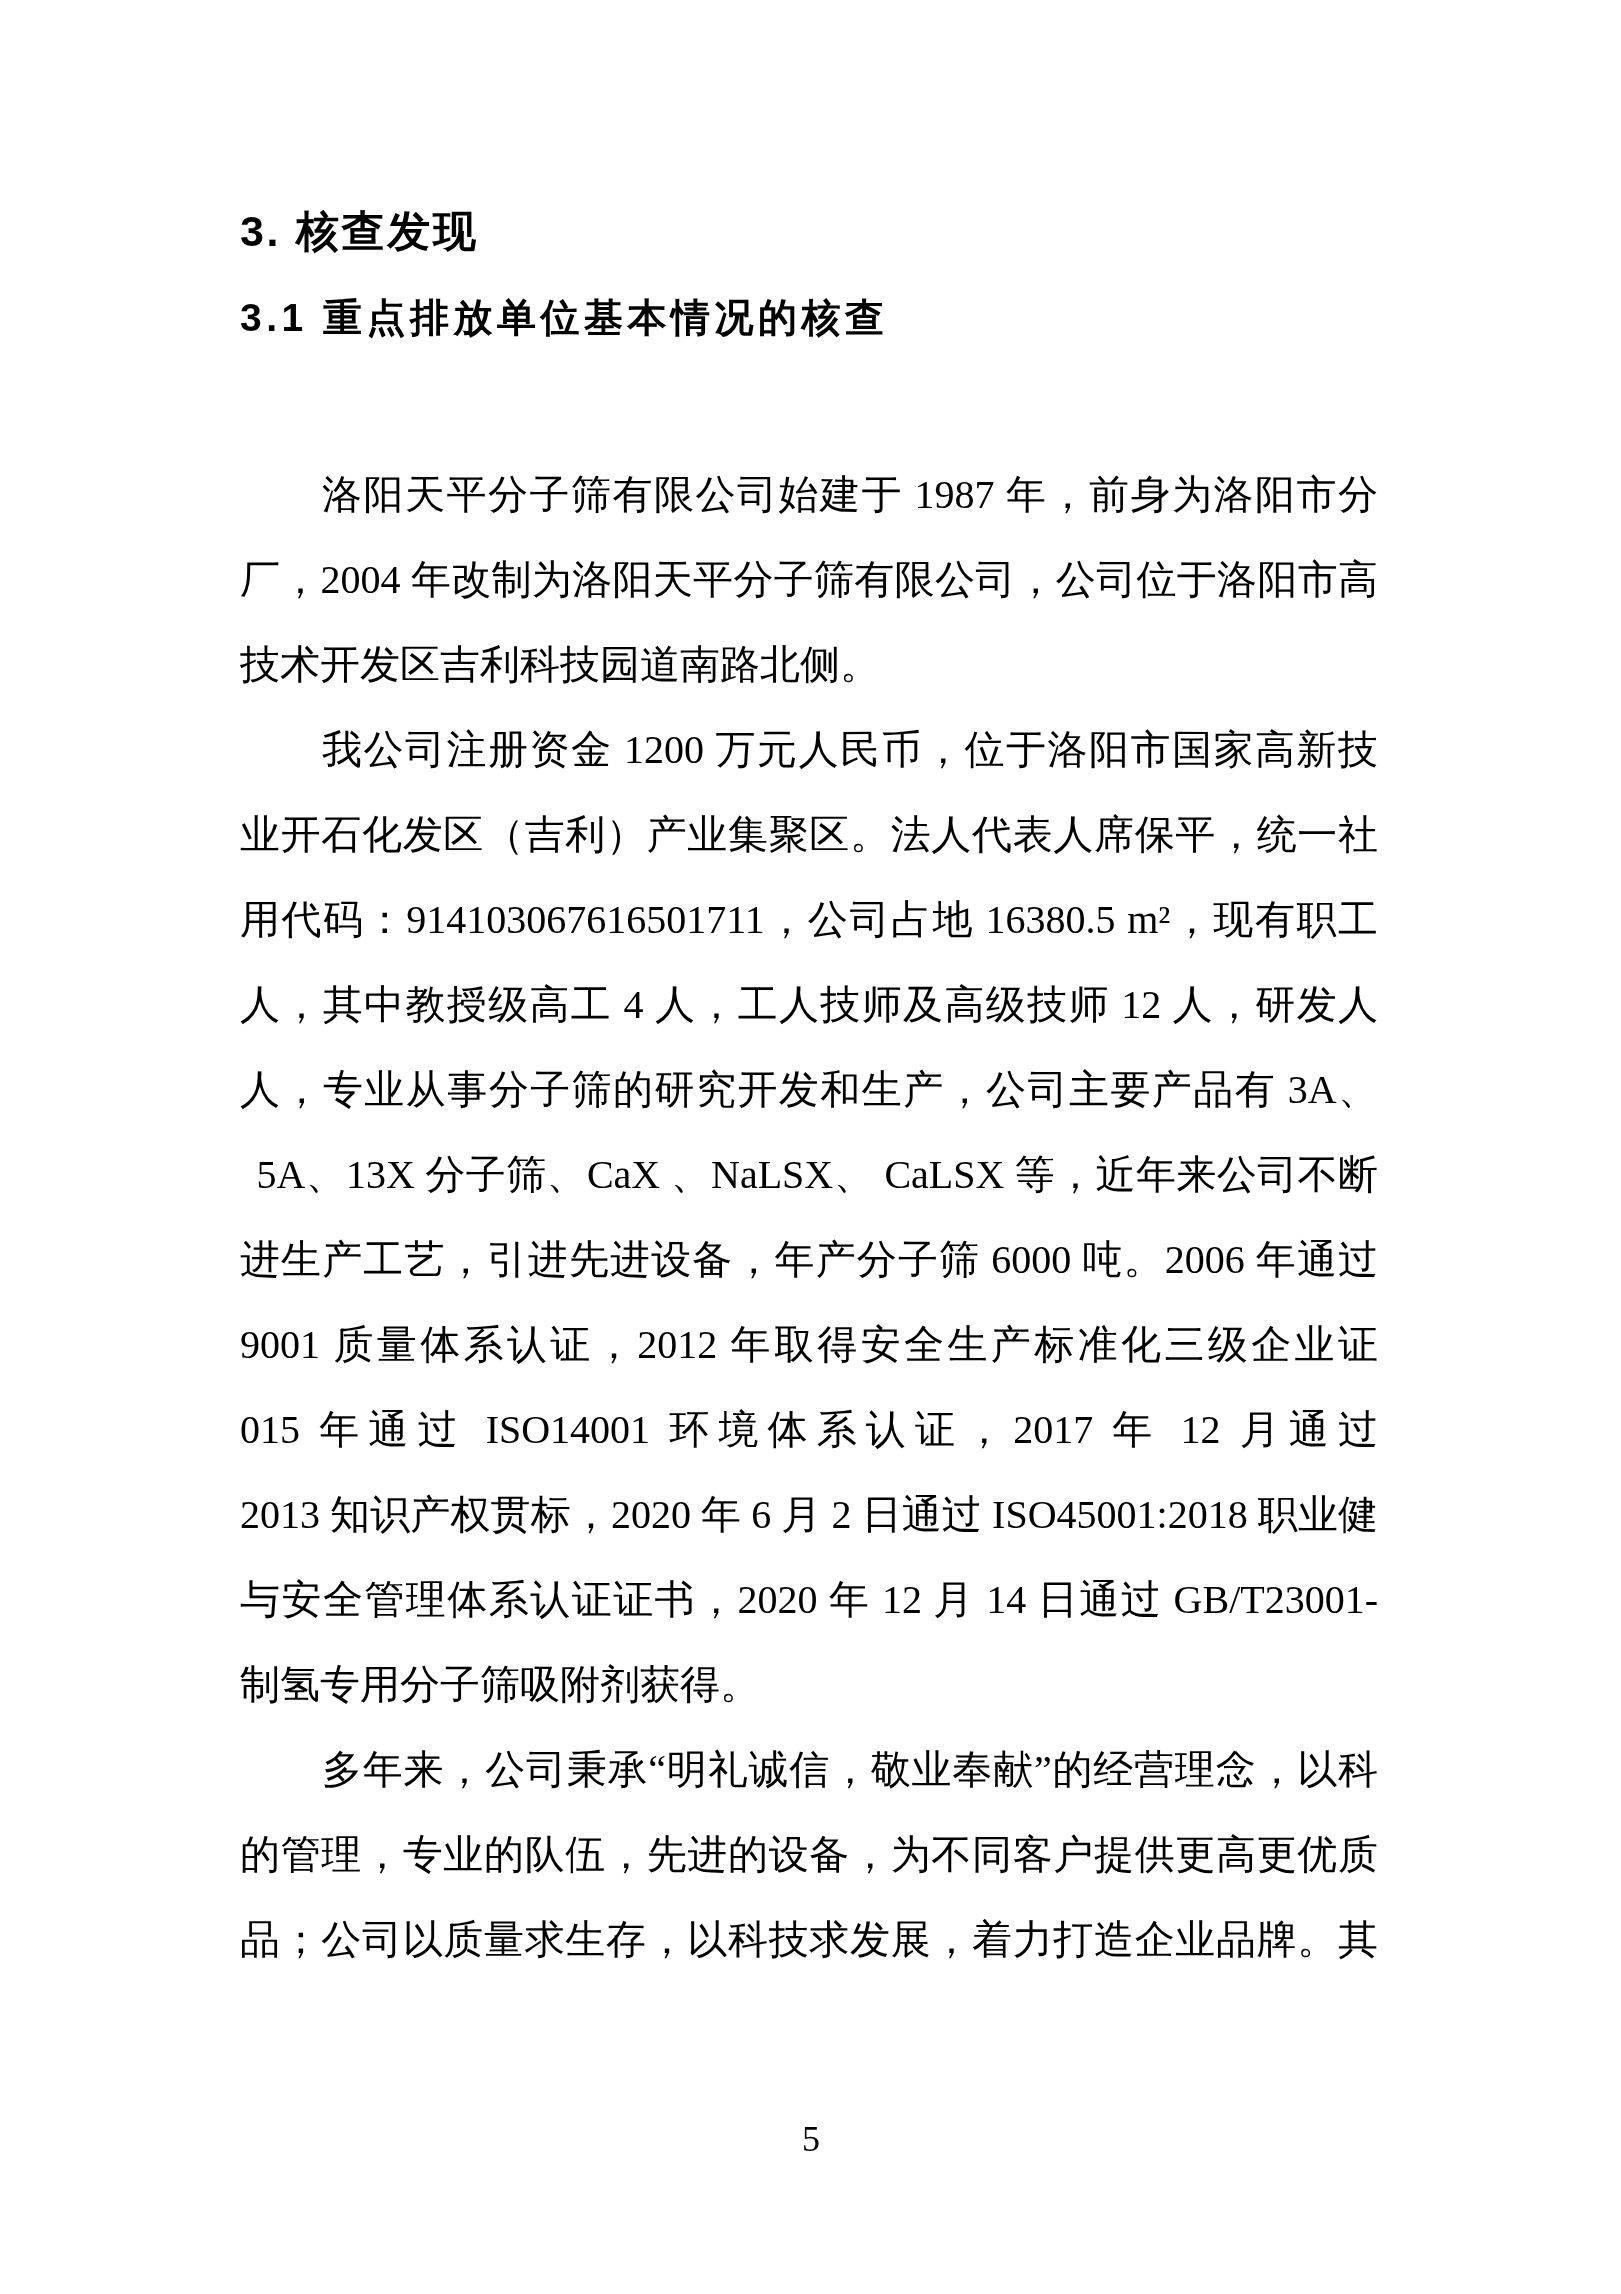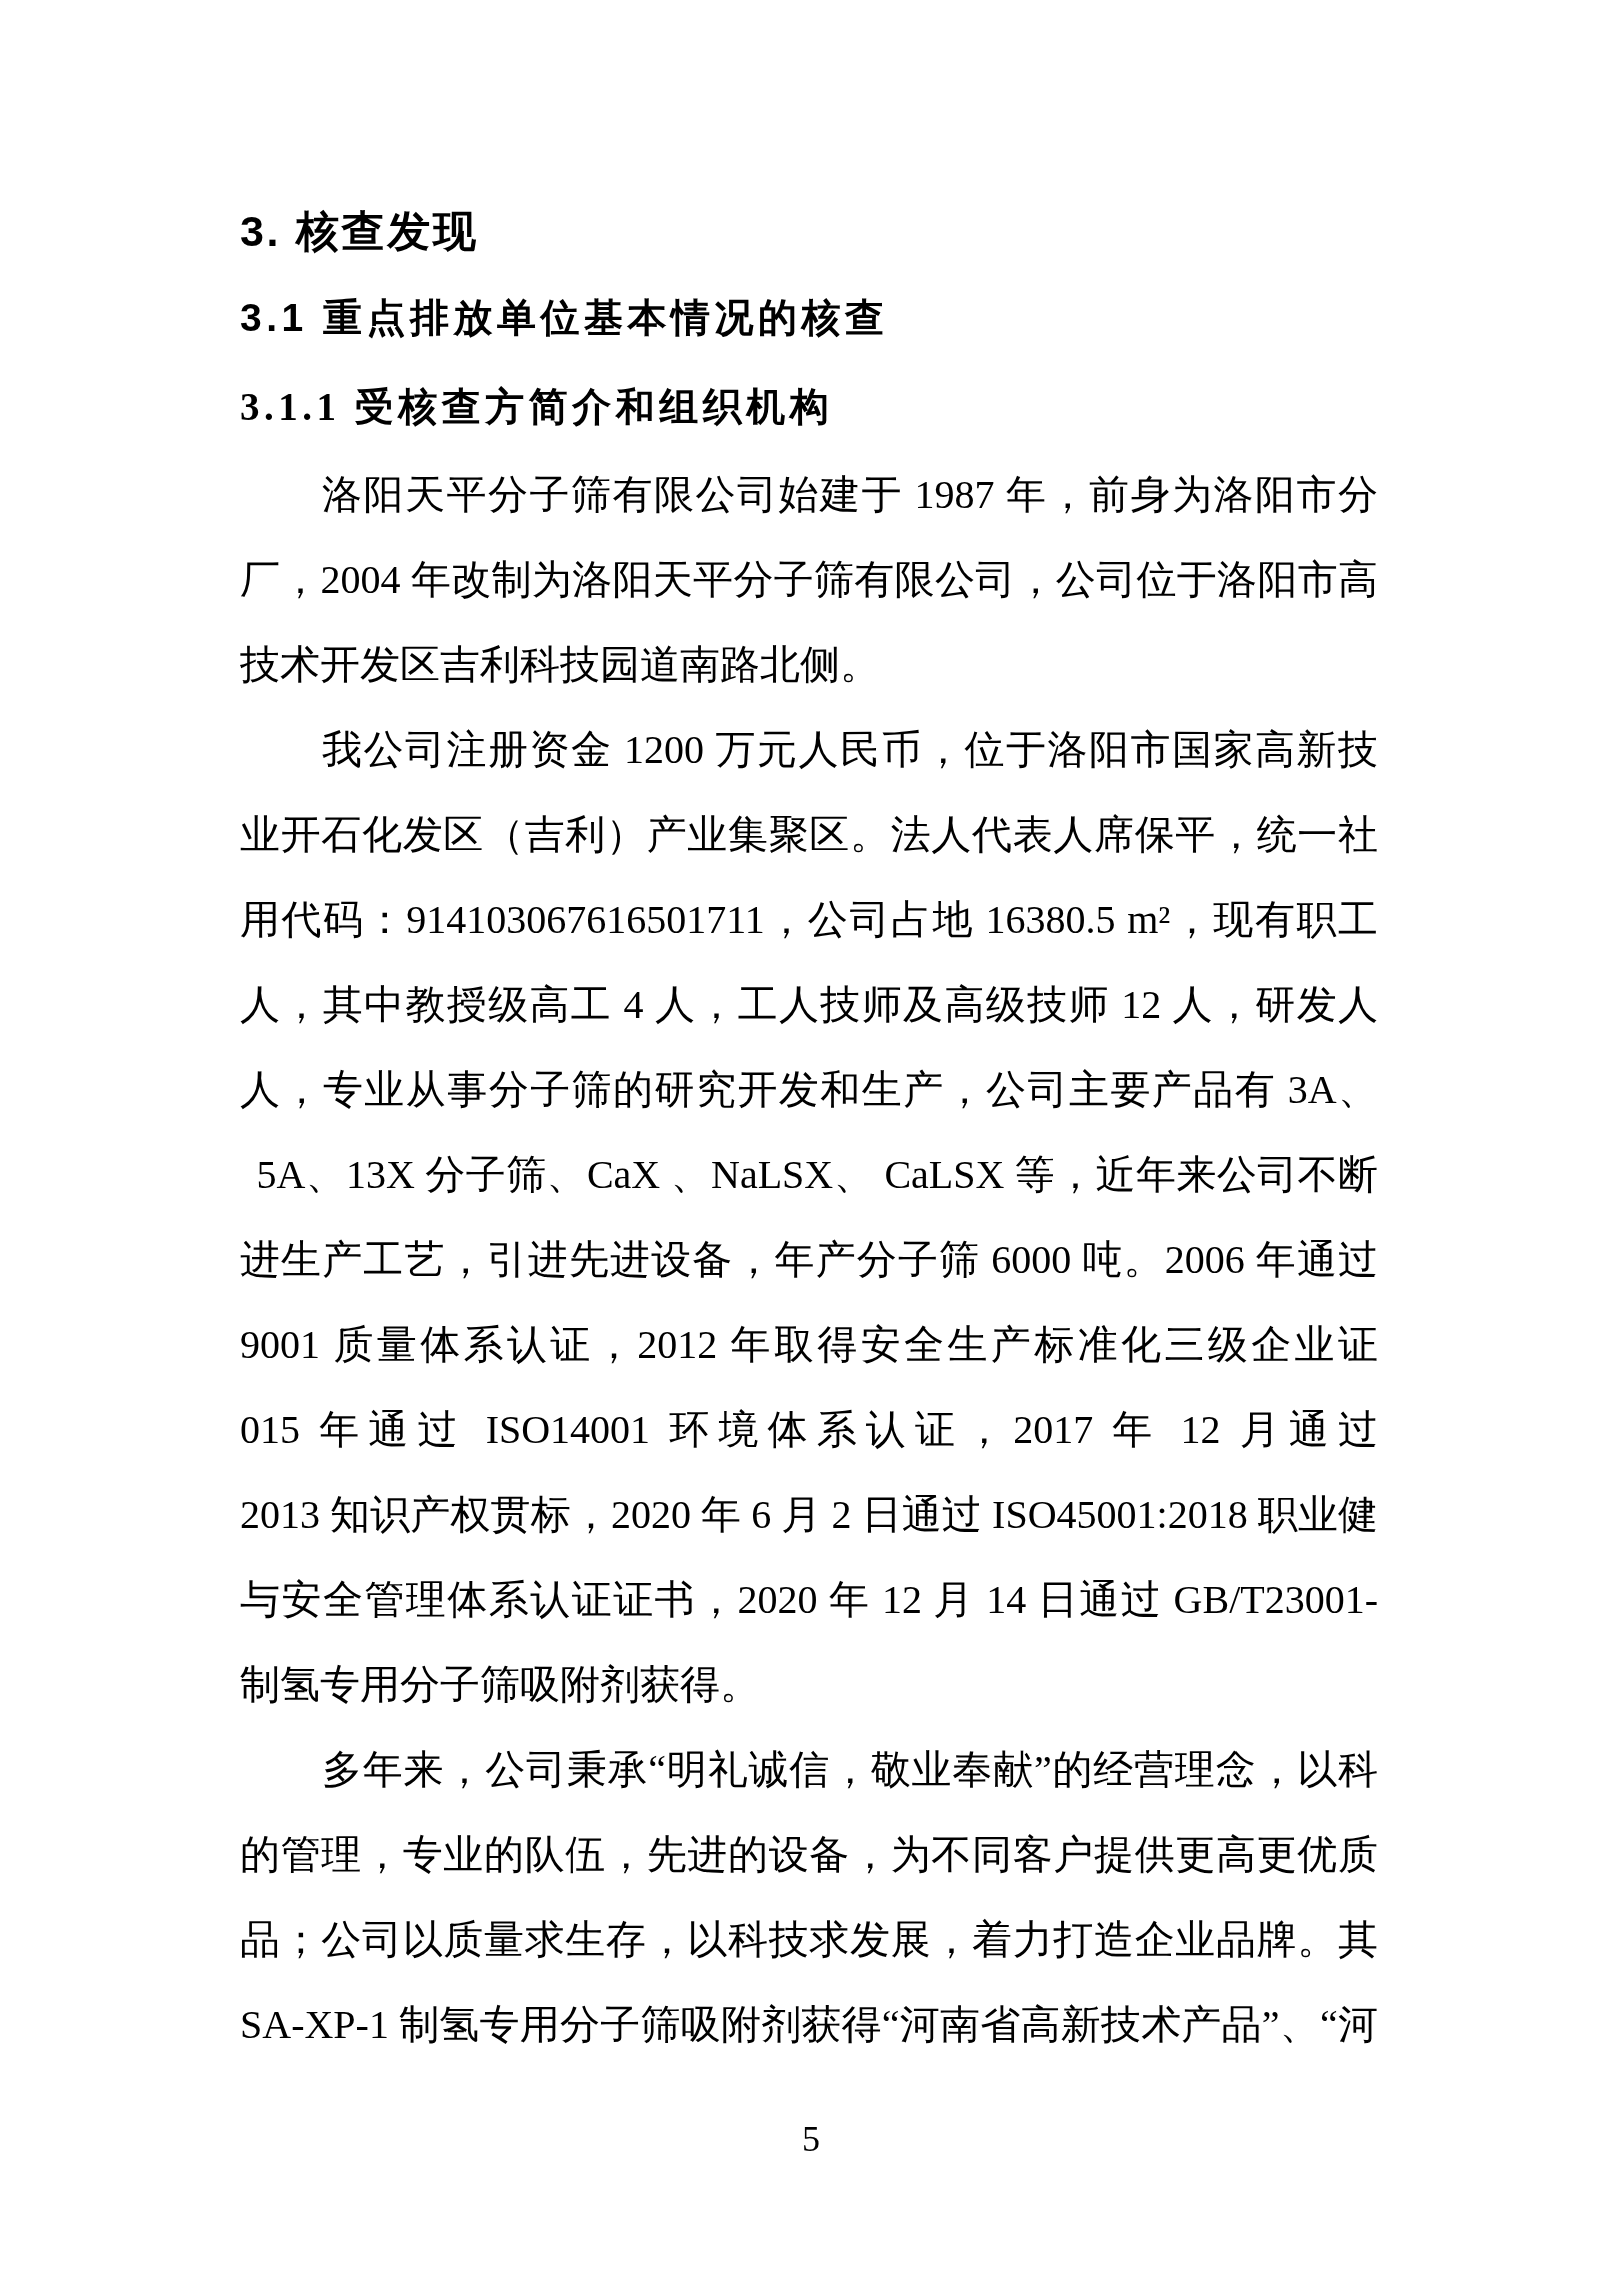--- a/index.html
+++ b/index.html
@@ -85,37 +85,35 @@
     font-size: 36px;
     line-height: 1.2;
   }
 </style>
 </head>
 <body>
 
 <div class="page">
   <h1 class="h1">3. 核查发现</h1>
   <h2 class="h2">3.1 重点排放单位基本情况的核查</h2>
-  <h3 class="h3">3.1.1 受核查方简介和组织机构</h3>
   <div class="bodytext">
       <div class="line first">洛阳天平分子筛有限公司始建于 1987 年，前身为洛阳市分子筛</div>
       <div class="line">厂，2004 年改制为洛阳天平分子筛有限公司，公司位于洛阳市高新</div>
       <div class="line end">技术开发区吉利科技园道南路北侧。</div>
       <div class="line first">我公司注册资金 1200 万元人民币，位于洛阳市国家高新技术产</div>
       <div class="line">业开石化发区（吉利）产业集聚区。法人代表人席保平，统一社会信</div>
       <div class="line">用代码：914103067616501711，公司占地 16380.5 m²，现有职工 62</div>
       <div class="line">人，其中教授级高工 4 人，工人技师及高级技师 12 人，研发人员 14</div>
       <div class="line">人，专业从事分子筛的研究开发和生产，公司主要产品有 3A、 4A 、</div>
       <div class="line sm">5A、13X 分子筛、CaX 、NaLSX、 CaLSX 等，近年来公司不断改</div>
       <div class="line">进生产工艺，引进先进设备，年产分子筛 6000 吨。2006 年通过 ISO</div>
       <div class="line">9001 质量体系认证，2012 年取得安全生产标准化三级企业证书， 2</div>
       <div class="line">015 年通过 ISO14001 环境体系认证，2017 年 12 月通过 GB/T29490-</div>
       <div class="line">2013 知识产权贯标，2020 年 6 月 2 日通过 ISO45001:2018 职业健康</div>
       <div class="line">与安全管理体系认证证书，2020 年 12 月 14 日通过 GB/T23001-2017</div>
       <div class="line end">制氢专用分子筛吸附剂获得。</div>
       <div class="line first">多年来，公司秉承“明礼诚信，敬业奉献”的经营理念，以科学</div>
       <div class="line">的管理，专业的队伍，先进的设备，为不同客户提供更高更优质的产</div>
       <div class="line">品；公司以质量求生存，以科技求发展，着力打造企业品牌。其中 P</div>
-      <div class="line">SA-XP-1 制氢专用分子筛吸附剂获得“河南省高新技术产品”、“河</div>
     </div>
   <div class="pagenum">5</div>
 </div>
 
 
 </body></html>

